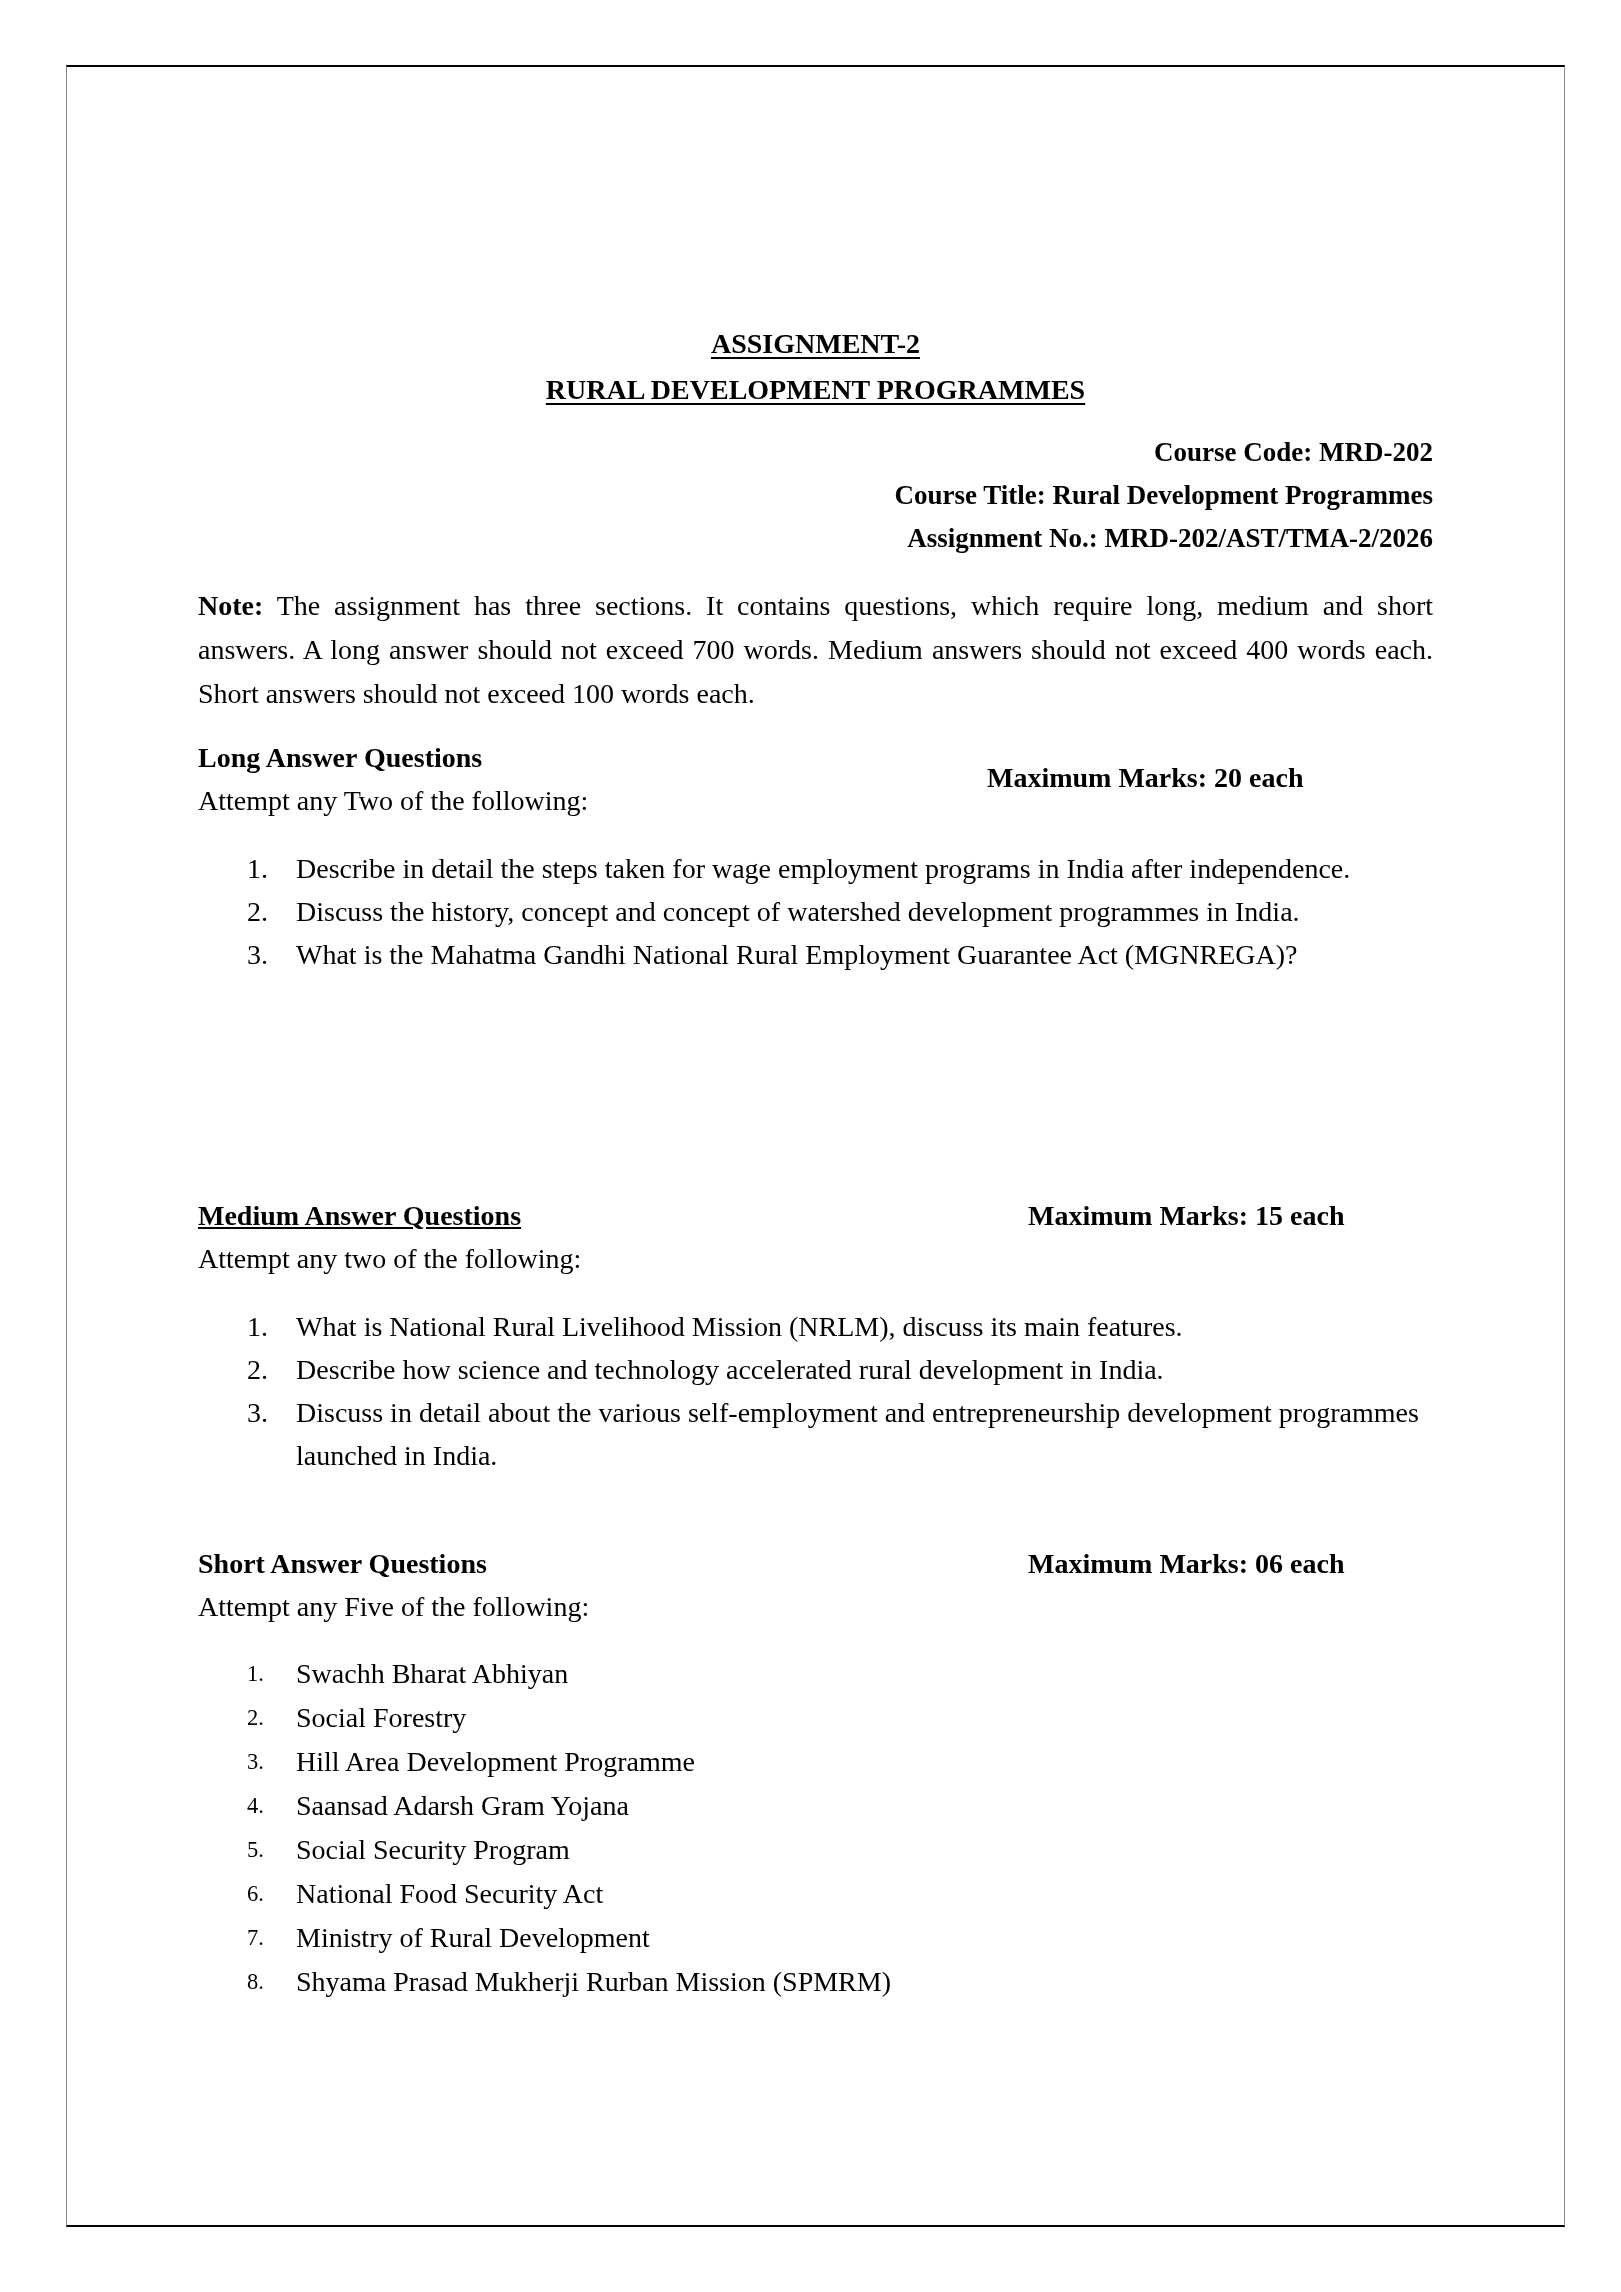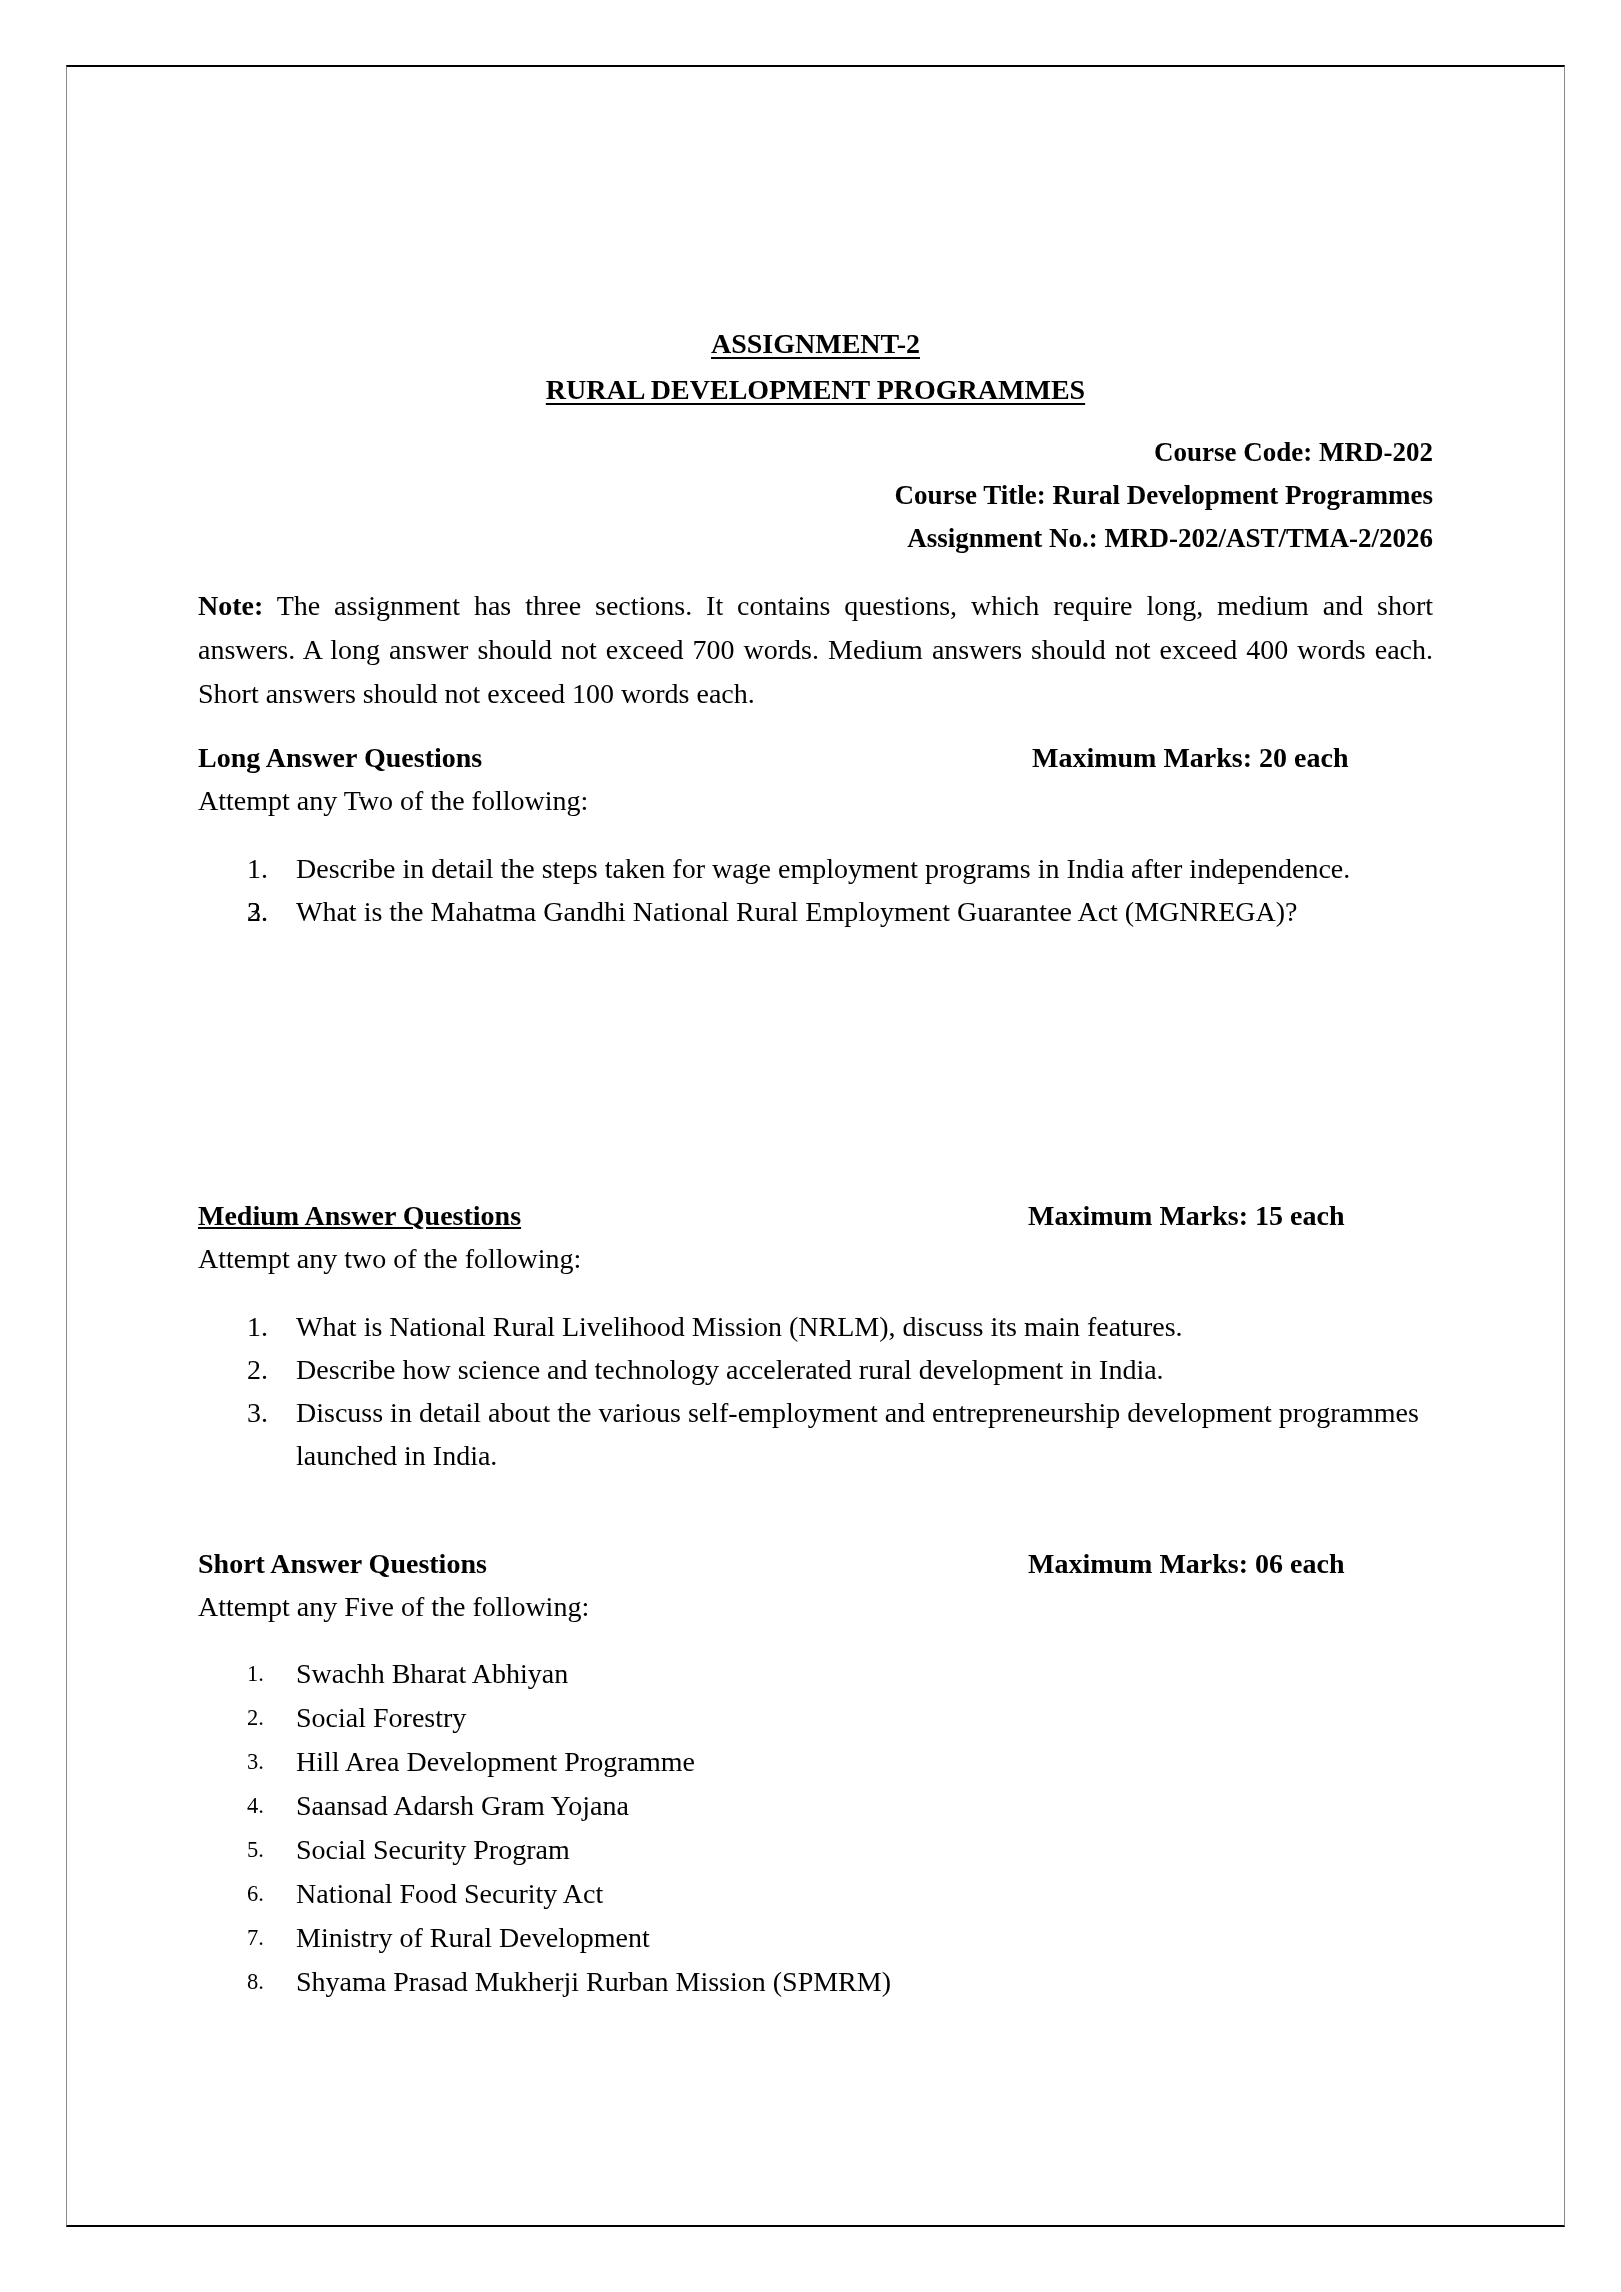--- a/index.html
+++ b/index.html
@@ -33,26 +33,26 @@
   <div class="title" style="top:374px;">RURAL DEVELOPMENT PROGRAMMES</div>
 
   <div class="right" style="top:437px;">Course Code: MRD-202</div>
   <div class="right" style="top:480px;">Course Title: Rural Development Programmes</div>
   <div class="right" style="top:523px;">Assignment No.: MRD-202/AST/TMA-2/2026</div>
 
   <div class="note" style="top:584px;"><b>Note:</b><span> The assignment has three sections. It contains questions, which require long, medium and short answers. A long answer should not exceed 700 words. Medium answers should not exceed 400 words each. Short answers should not exceed 100 words each.</span></div>
 
   <div class="sec-head" style="top:742px;">
     <span>Long Answer Questions</span>
-    <span class="marks" style="left:834px;">Maximum Marks: 20 each</span>
+    <span class="marks" style="left:789px;margin-top:20px;">Maximum Marks: 20 each</span>
   </div>
   <div class="instr" style="top:785px;">Attempt any Two of the following:</div>
   <ol class="q" style="top:847px;">
     <li><span class="num">1.</span><span>Describe in detail the steps taken for wage employment programs in India after independence.</span></li>
-    <li><span class="num">2.</span></li>
+    <li><span class="num">2.</span><span>Discuss the history, concept and concept of watershed development programmes in India.</span></li>
     <li><span class="num">3.</span><span>What is the Mahatma Gandhi National Rural Employment Guarantee Act (MGNREGA)?</span></li>
   </ol>
 
   <div class="sec-head" style="top:1200px;text-decoration:underline;">
     <span>Medium Answer Questions</span>
     <span class="marks" style="left:830px;">Maximum Marks: 15 each</span>
   </div>
   <div class="instr" style="top:1243px;">Attempt any two of the following:</div>
   <ol class="q" style="top:1305px;">
     <li><span class="num">1.</span><span>What is National Rural Livelihood Mission (NRLM), discuss its main features.</span></li>

